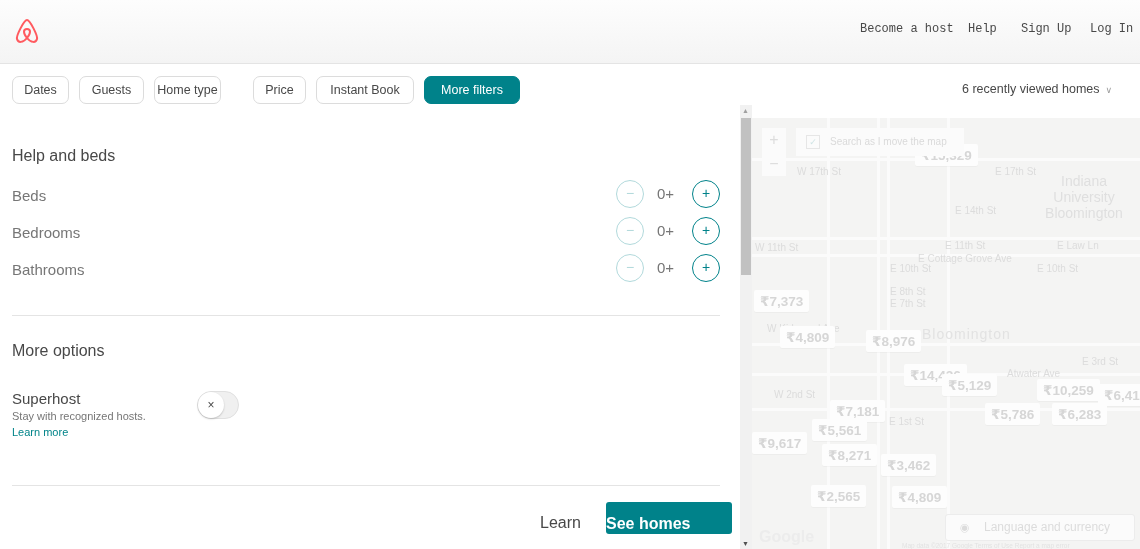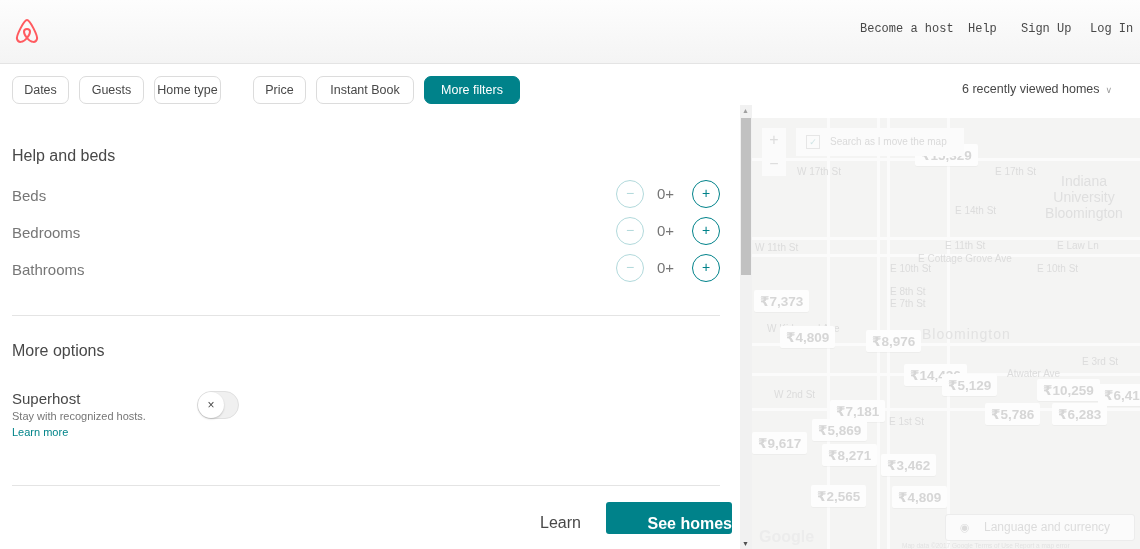--- a/index.html
+++ b/index.html
@@ -19,21 +19,21 @@
   .row-label { position: absolute; left: 12px; font-size: 15px; color: #767676; }
   .stepper { position: absolute; left: 616px; width: 104px; height: 28px; }
   .step-btn { position: absolute; top: 0; width: 28px; height: 28px; border-radius: 50%; border: 1px solid #00828a; color: #00828a; font-size: 14px; line-height: 25px; text-align: center; background: #fff; }
   .step-btn.minus { left: 0; opacity: 0.3; }
   .step-btn.plus { left: 76px; }
   .step-val { position: absolute; left: 41px; top: 5px; font-size: 15px; color: #767676; }
   .divider { position: absolute; left: 12px; width: 708px; height: 1px; background: #e4e4e4; }
   .toggle { position: absolute; left: 197px; top: 391px; width: 42px; height: 28px; border-radius: 14px; background: #f0f0f0; border: 1px solid #e0e0e0; }
   .toggle .knob { position: absolute; left: 0; top: 0; width: 26px; height: 26px; border-radius: 50%; background: #fff; box-shadow: 0 1px 2px rgba(0,0,0,0.2); text-align: center; line-height: 26px; font-size: 12px; color: #484848; }
   .cancel { position: absolute; left: 540px; top: 514px; font-size: 16px; color: #484848; }
-  .see-homes { position: absolute; left: 606px; top: 502px; width: 126px; height: 32px; background: #00828a; color: #fff; border-radius: 3px; font-size: 16px; font-weight: bold; line-height: 44px; text-align: right; }
+  .see-homes { position: absolute; left: 606px; top: 502px; width: 126px; height: 32px; background: #00828a; color: #fff; border-radius: 3px; font-size: 16px; font-weight: bold; line-height: 44px; text-align: left; }
   .scrollbar { position: absolute; left: 740px; top: 105px; width: 12px; height: 444px; background: #f1f1f1; }
   .scroll-up { position: absolute; left: 2px; top: 2px; font-size: 7px; color: #a0a0a0; }
   .scroll-down { position: absolute; left: 2px; bottom: 2px; font-size: 7px; color: #505050; }
   .thumb { position: absolute; left: 1px; top: 13px; width: 10px; height: 157px; background: #c1c1c1; }
   .map { position: absolute; left: 752px; top: 118px; width: 388px; height: 431px; background: #f4f4f3; overflow: hidden; }
   .street { position: absolute; font-size: 10px; color: #dcdcdc; white-space: nowrap; margin-top: 12px; }
   .map .road-h { position: absolute; height: 3px; background: #fbfbfb; }
   .map .road-v { position: absolute; width: 3px; background: #fbfbfb; }
   .price { position: absolute; font-size: 13.5px; font-weight: bold; color: #d6d6d6; background: #fdfdfd; padding: 3px 6px; border-radius: 2px; box-shadow: 0 1px 1px rgba(0,0,0,0.03); white-space: nowrap; }
   .zoom-ctrl { position: absolute; left: 10px; top: 10px; width: 24px; height: 48px; background: #fbfbfb; }
@@ -152,21 +152,21 @@
   <div class="price" style="left:2px;top:172px">₹7,373</div>
   <div class="price" style="left:28px;top:208px">₹4,809</div>
   <div class="price" style="left:114px;top:212px">₹8,976</div>
   <div class="price" style="left:152px;top:246px">₹14,426</div>
   <div class="price" style="left:190px;top:256px">₹5,129</div>
   <div class="price" style="left:285px;top:261px">₹10,259</div>
   <div class="price" style="left:346px;top:266px">₹6,412</div>
   <div class="price" style="left:78px;top:282px">₹7,181</div>
   <div class="price" style="left:233px;top:285px">₹5,786</div>
   <div class="price" style="left:300px;top:285px">₹6,283</div>
-  <div class="price" style="left:60px;top:301px">₹5,869</div>
+  <div class="price" style="left:60px;top:301px">₹5,561</div>
   <div class="price" style="left:0;top:314px">₹9,617</div>
   <div class="price" style="left:70px;top:326px">₹8,271</div>
   <div class="price" style="left:129px;top:336px">₹3,462</div>
   <div class="price" style="left:59px;top:367px">₹2,565</div>
   <div class="price" style="left:140px;top:368px">₹4,809</div>
 
   <div class="zoom-ctrl">
     <span>+</span>
     <span>−</span>
   </div>

